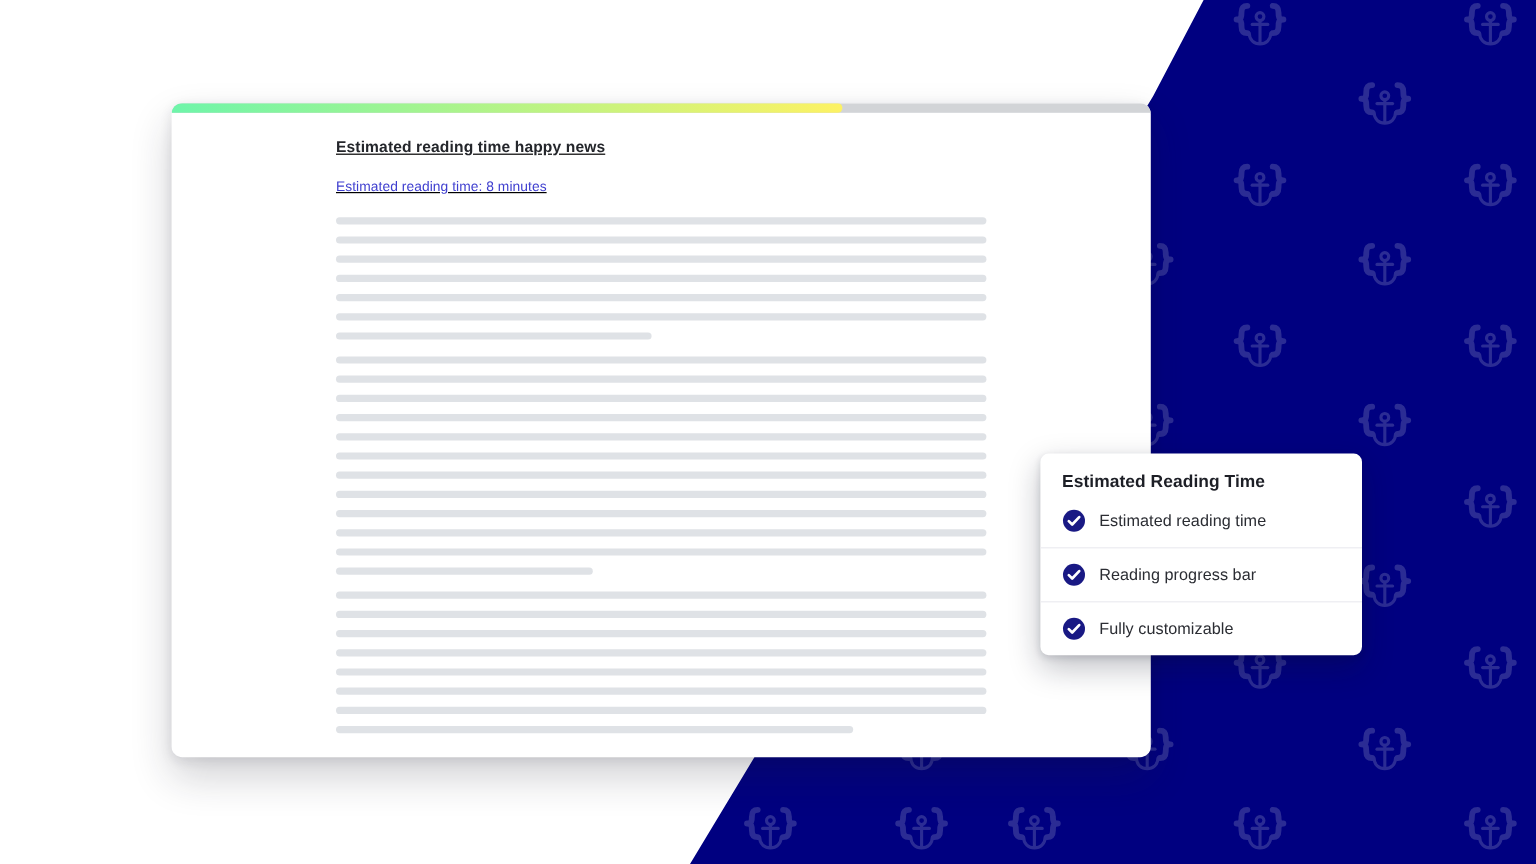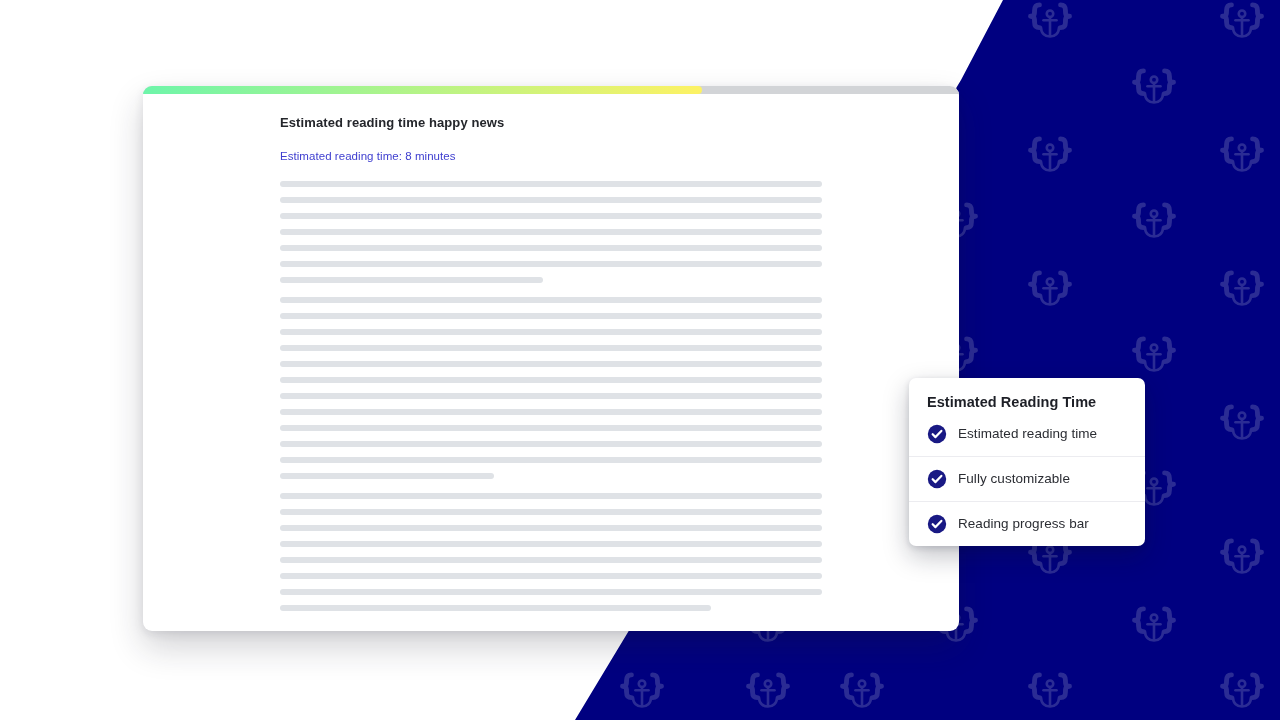--- a/index.html
+++ b/index.html
@@ -72,20 +72,21 @@
     top: 0;
     height: 8px;
     border-radius: 0 6px 6px 0;
   }
 
   .doc-body {
     position: absolute;
     left: 137px;
     top: 29px;
     width: 542px;
+    text-decoration: underline;
   }
 
   .doc-title {
     font-size: 13px;
     font-weight: bold;
     color: #24262b;
     letter-spacing: 0.1px;
     margin: 0;
   }
   .doc-subtitle {
@@ -105,27 +106,26 @@
     background: #dfe2e6;
     margin-bottom: 10px;
   }
   .skeleton-line:last-child { margin-bottom: 0; }
 
   
   .feature-card {
     position: absolute;
     left: 867px;
     top: 378px;
-    width: 236px;
+    width: 268px;
     background: #ffffff;
     border-radius: 7px;
     box-shadow: 0 10px 26px rgba(14, 18, 40, 0.26),
                 0 2px 6px rgba(14, 18, 40, 0.14);
     overflow: hidden;
-    margin-left: 42px;
   }
   .feature-title {
     margin: 0;
     padding: 16px 18px 9px 18px;
     font-size: 14.5px;
     font-weight: bold;
     color: #1d1f26;
     letter-spacing: 0.05px;
   }
   .feature-row {
@@ -569,27 +569,27 @@
           </span>
           <span class="feature-label">Estimated reading time</span>
         </div>
         <div class="feature-row">
           <span class="check-icon">
             <svg viewBox="0 0 24 24">
               <circle cx="12" cy="12" r="11" fill="#191984"></circle>
               <path d="M6.8 12.3l3.4 3.4 7-7.4" fill="none" stroke="#ffffff" stroke-width="2.7" stroke-linecap="round" stroke-linejoin="round"></path>
             </svg>
           </span>
-          <span class="feature-label">Fully customizable</span>
+          <span class="feature-label">Reading progress bar</span>
         </div>
         <div class="feature-row">
           <span class="check-icon">
             <svg viewBox="0 0 24 24">
               <circle cx="12" cy="12" r="11" fill="#191984"></circle>
               <path d="M6.8 12.3l3.4 3.4 7-7.4" fill="none" stroke="#ffffff" stroke-width="2.7" stroke-linecap="round" stroke-linejoin="round"></path>
             </svg>
           </span>
-          <span class="feature-label">Reading progress bar</span>
+          <span class="feature-label">Fully customizable</span>
         </div>
       </div>
   </div>
 
 </div>
 
 </body></html>

